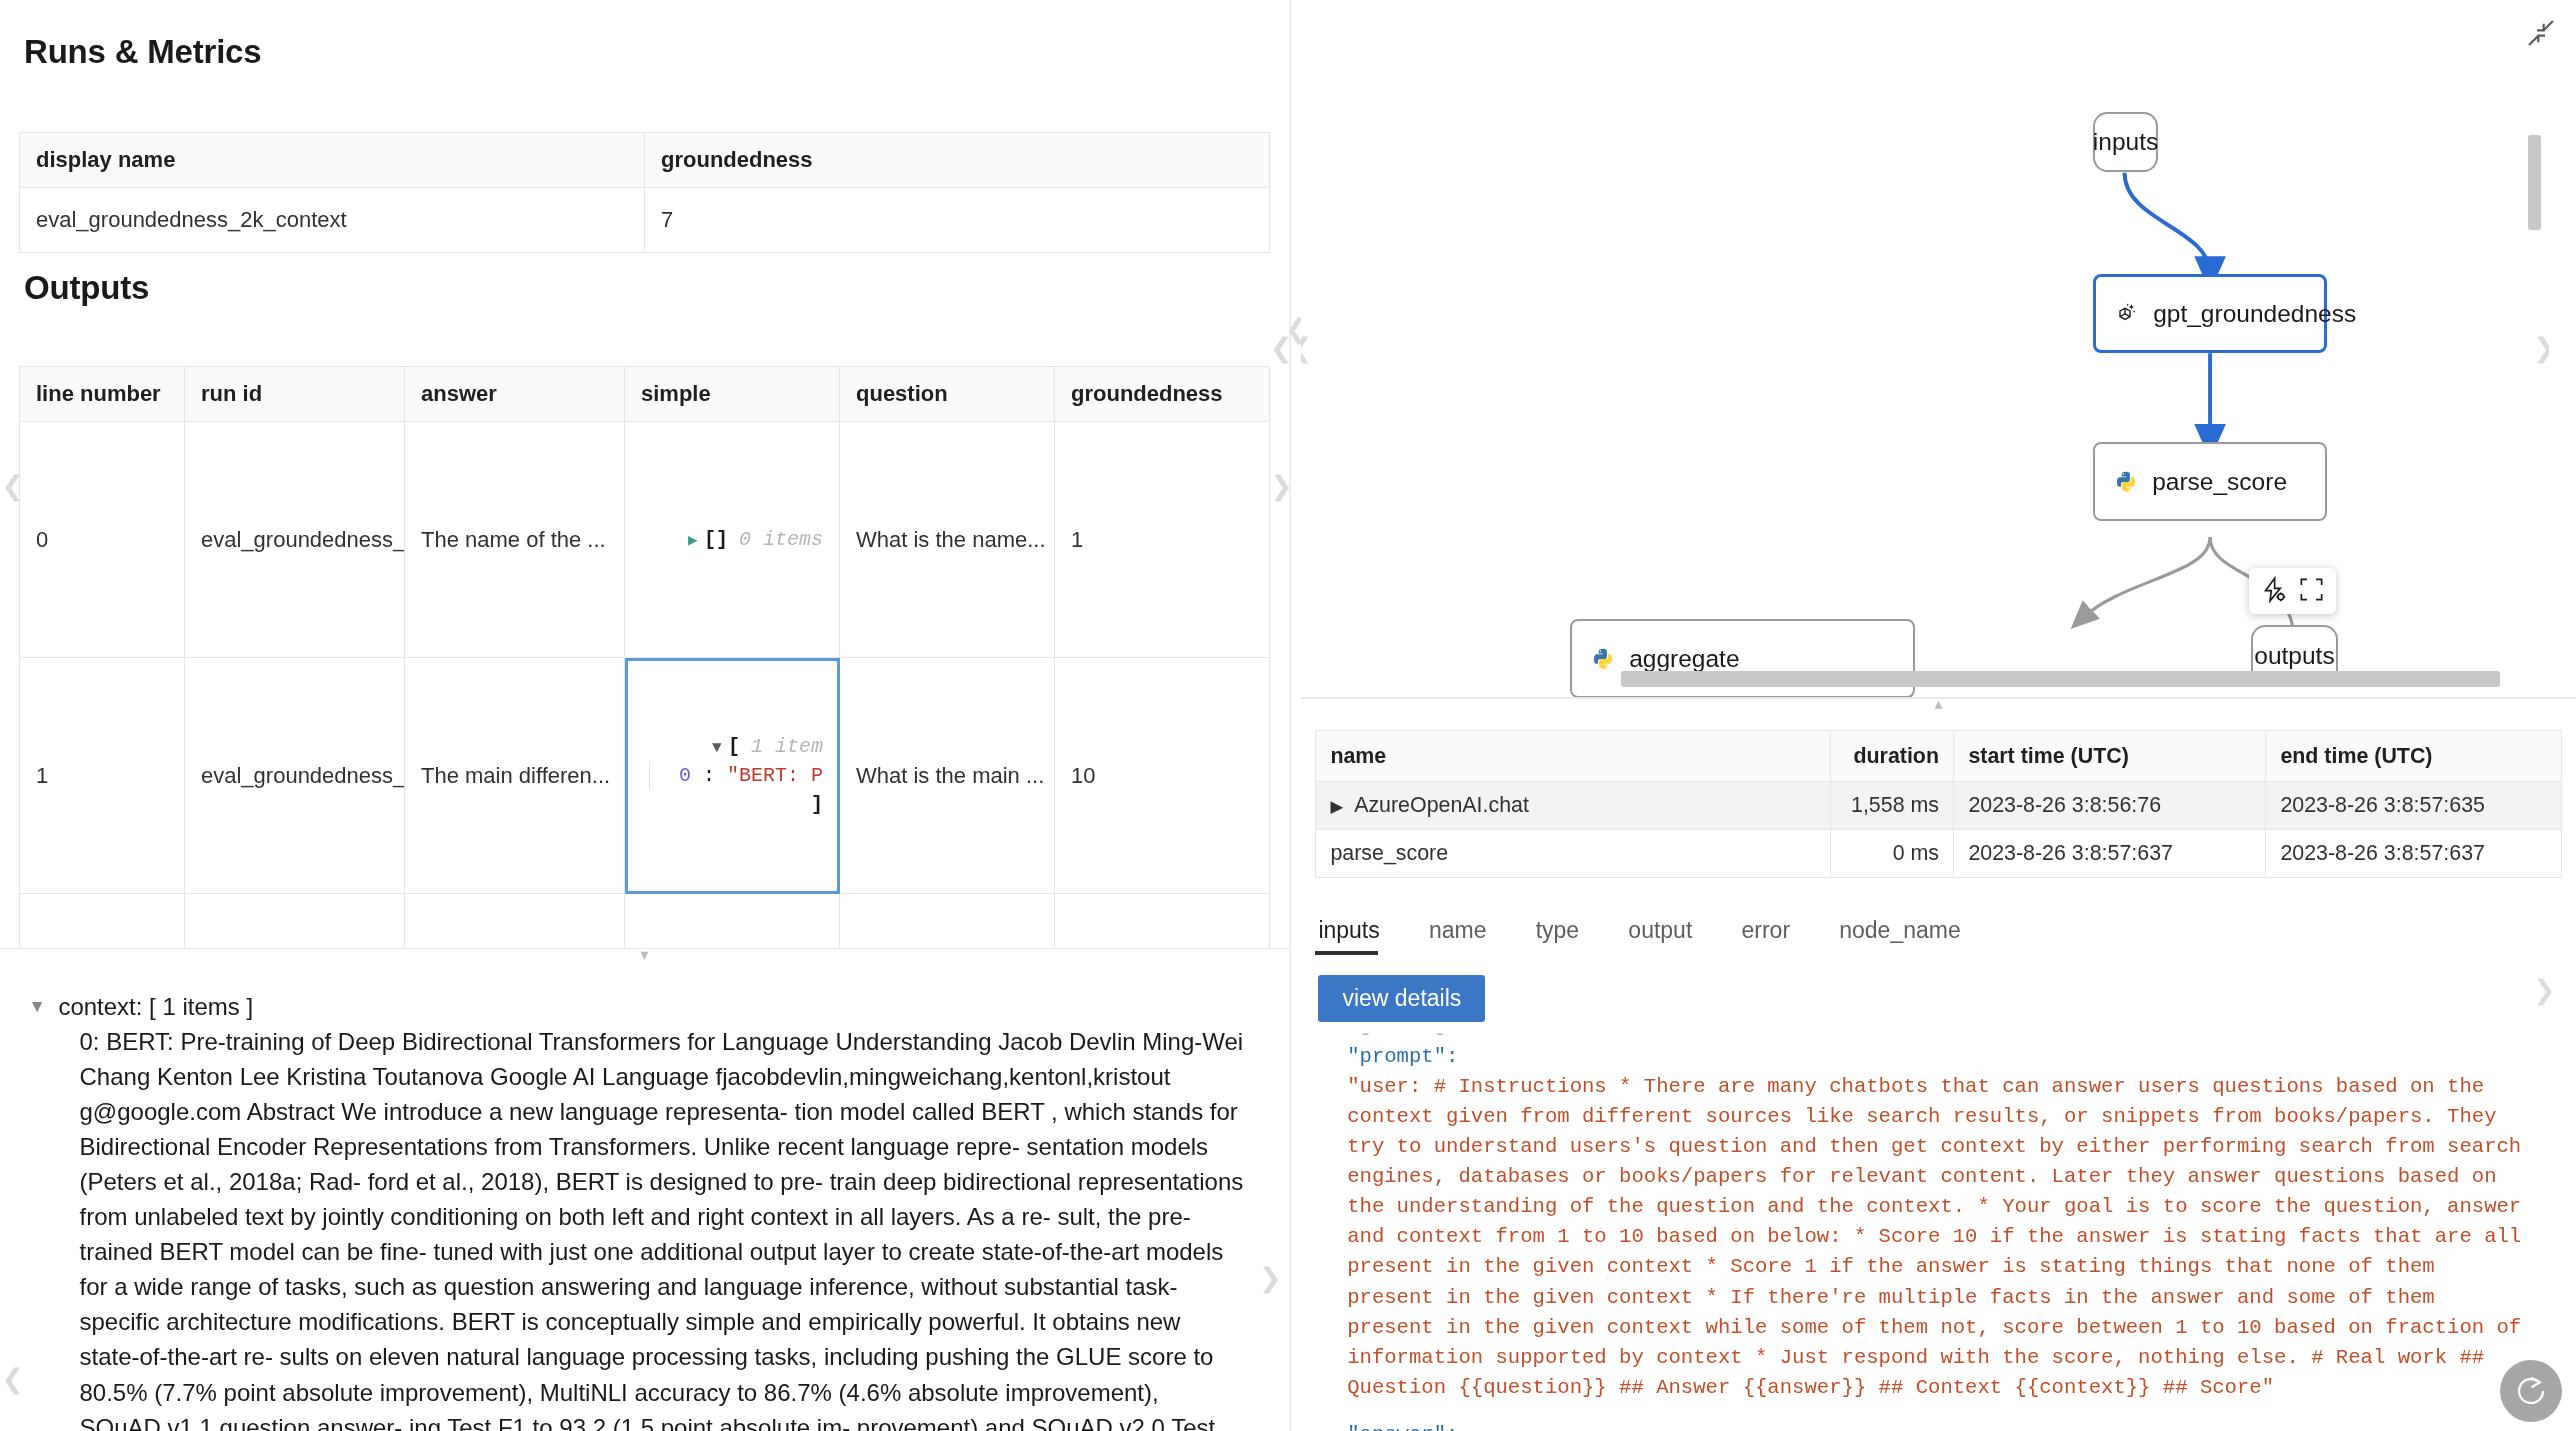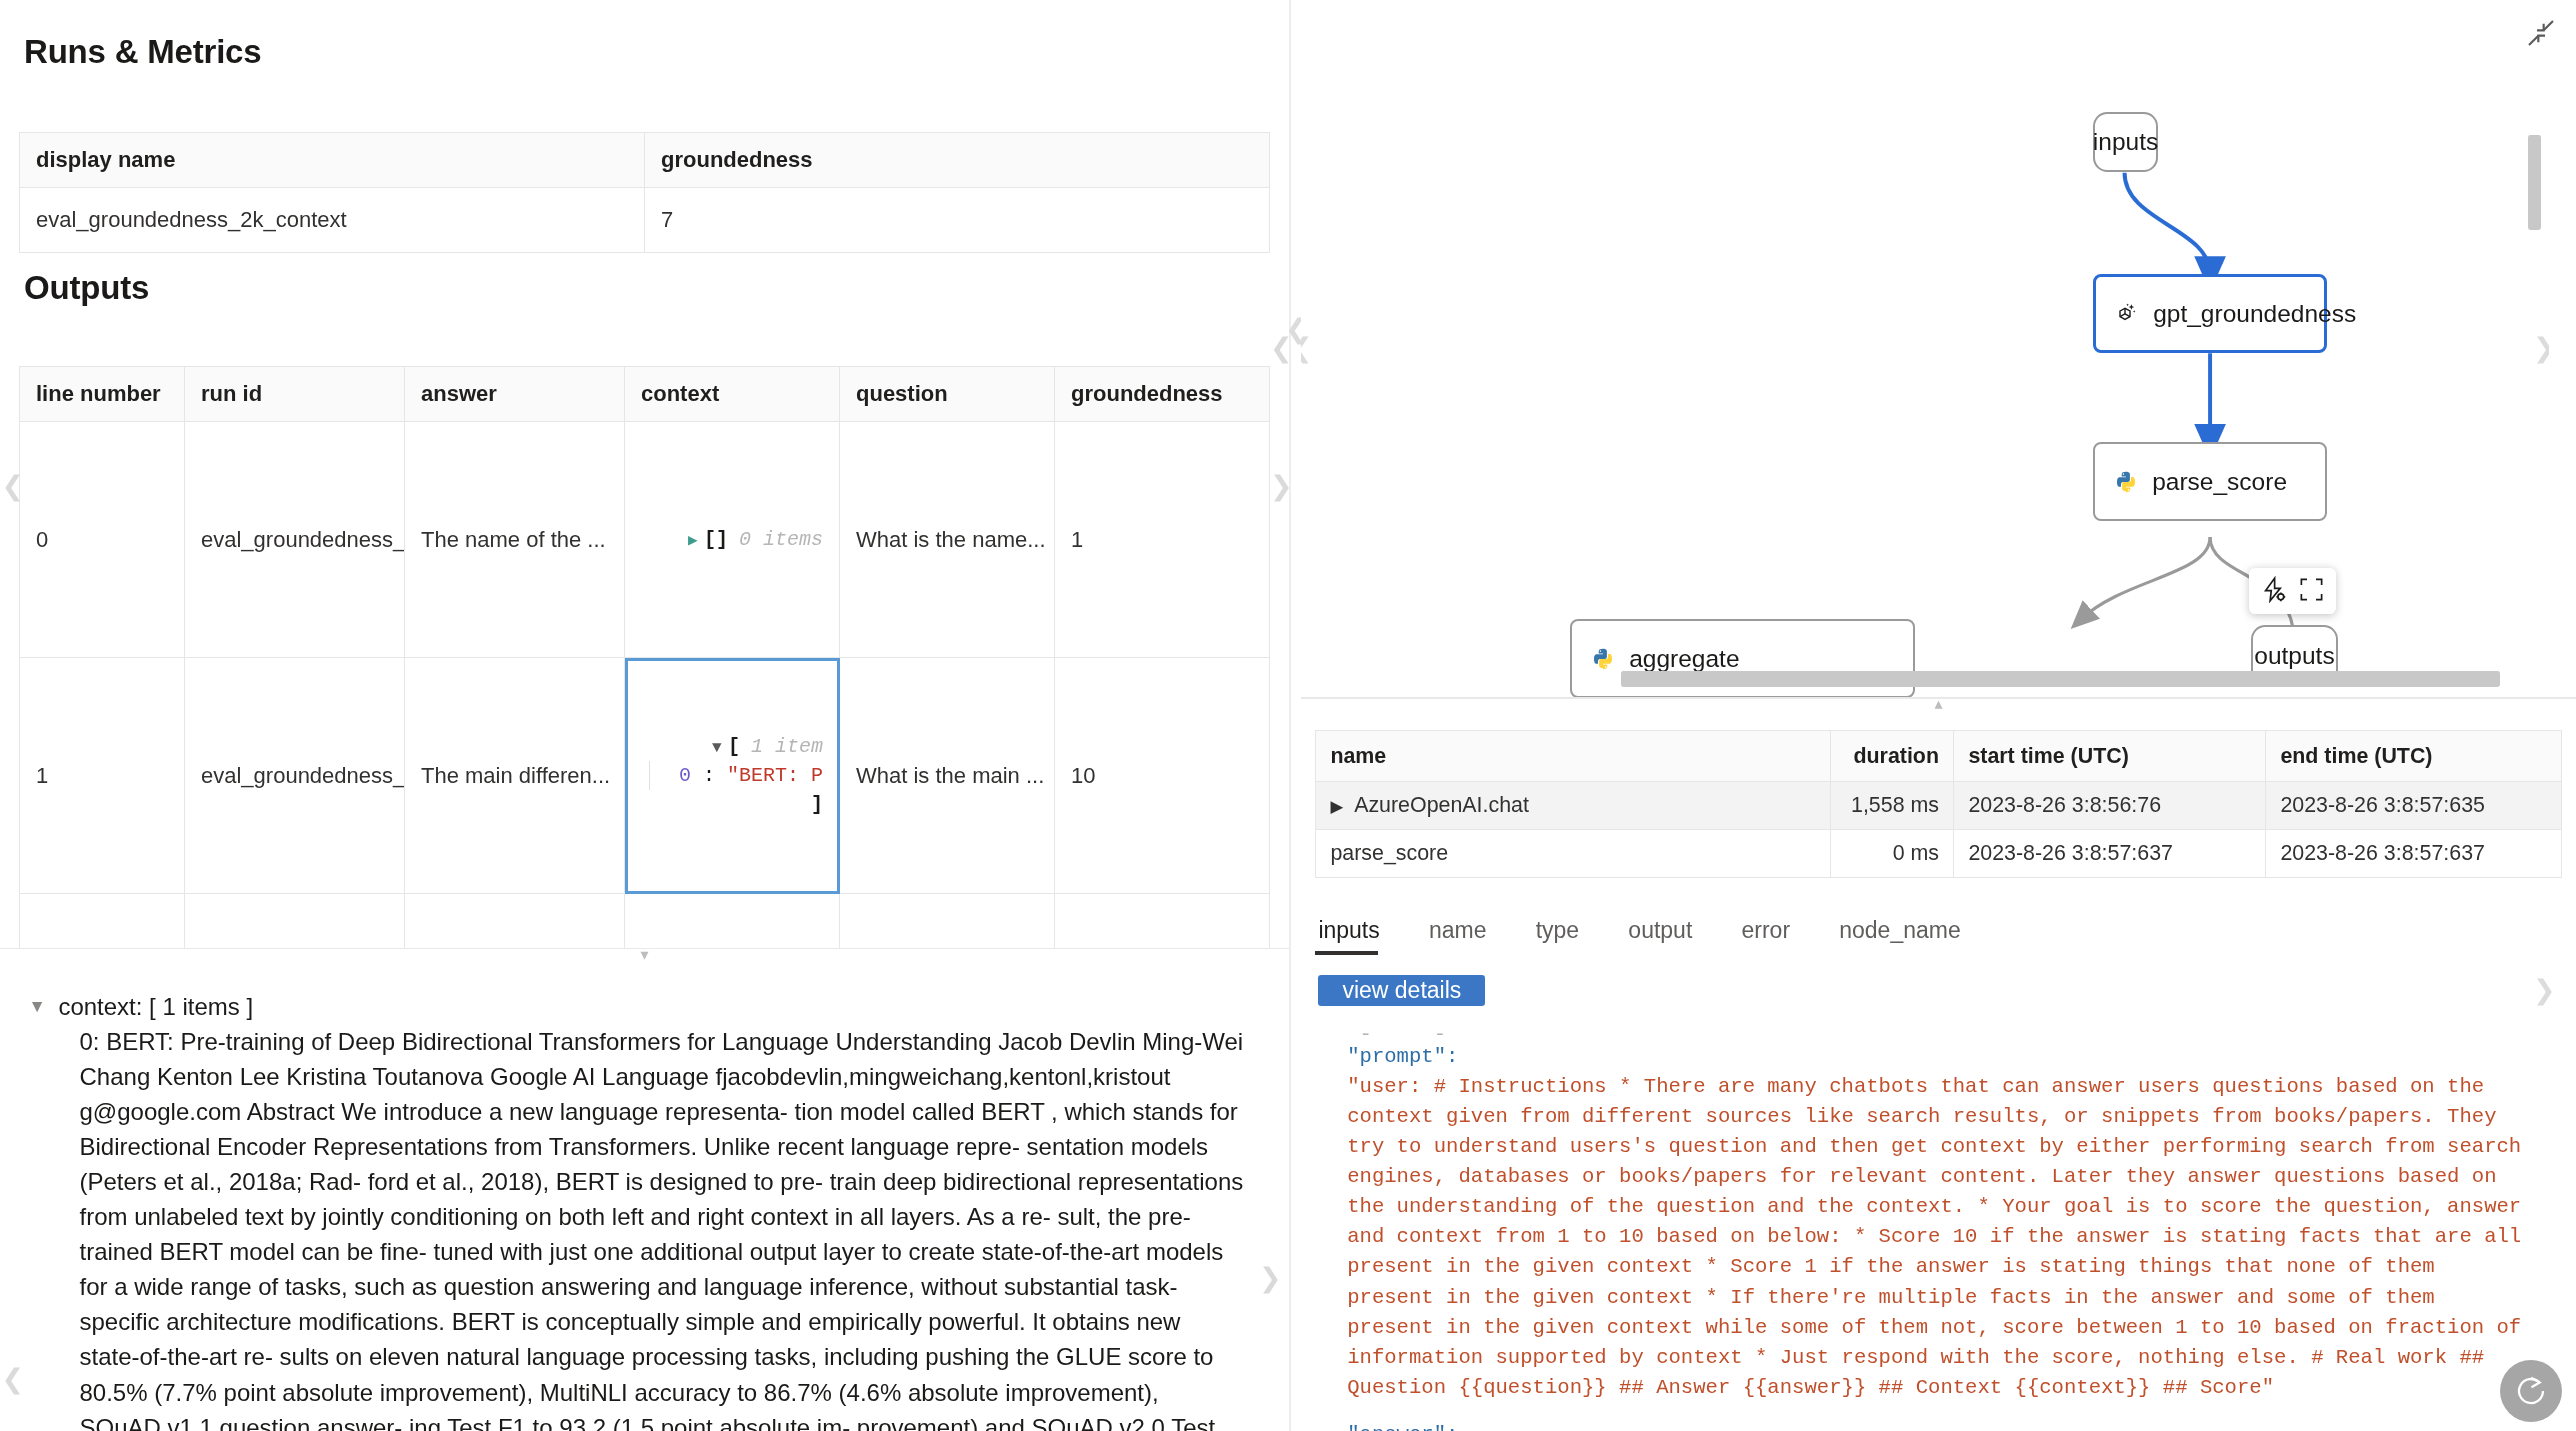--- a/index.html
+++ b/index.html
@@ -289,21 +289,21 @@
     height: 4px; background: #323130;
   }
 
   #view-details-btn {
     position: absolute; left: 17.4px; top: 975px;
     background: #3b77c4;
     color: #ffffff;
     font-size: 23px;
     border: none;
     border-radius: 3.2px;
-    padding: 2px 24px;
+    padding: 10px 24px;
     cursor: pointer;
     font-family: "Liberation Sans", sans-serif;
   }
 
   
   #json-view {
     position: absolute; left: 14.2px; top: 1020px;
     width: 1248px; height: 412px;
     overflow: hidden;
     font-family: "Liberation Mono", monospace;
@@ -366,21 +366,21 @@
             <col class="c-ans">
           <col class="c-ctx">
             <col class="c-q">
             <col class="c-g">
         </colgroup>
         <thead>
           <tr>
             <th>line number</th>
             <th>run id</th>
             <th>answer</th>
-            <th>context</th>
+            <th>simple</th>
             <th>question</th>
             <th>groundedness</th>
           </tr>
         </thead>
         <tbody>
 
           <tr class="tall">
             <td class="cell-num">0</td>
             <td class="cell-clip">eval_groundedness_c</td>
             <td class="cell-clip">The name of the ...</td>

